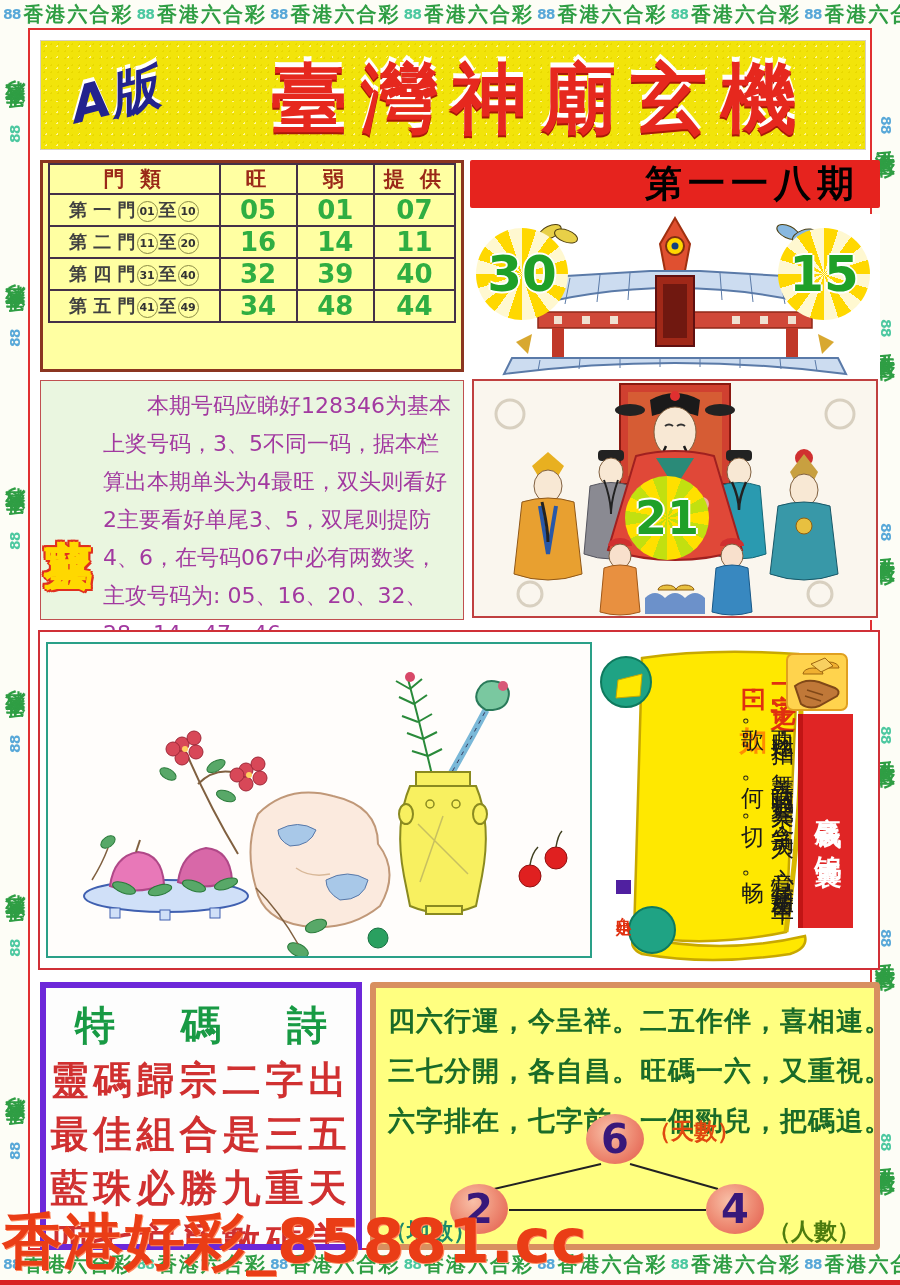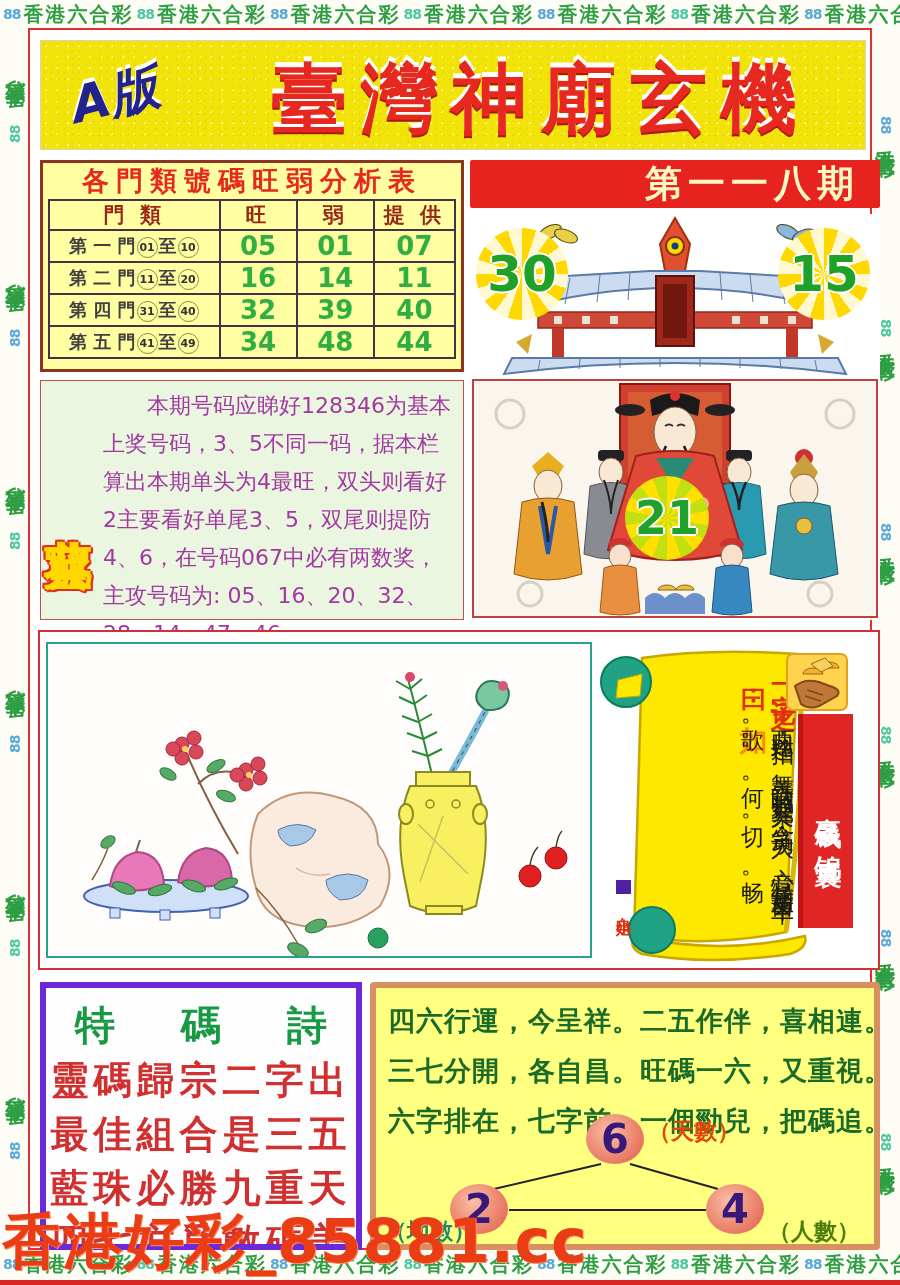--- a/index.html
+++ b/index.html
@@ -52,21 +52,21 @@
   .kuihua-box{position:absolute;left:10px;top:350px;width:424px;height:240px;background:#eaf6e0;
       border:1px solid #c05050;box-sizing:border-box;}
   .kuihua-title{position:absolute;left:4px;top:8px;width:56px;height:226px;
       writing-mode:vertical-rl;text-align:center;font-size:48px;font-weight:bold;color:#ffd800;
       text-shadow:-2px 0 #e03020,2px 0 #e03020,0 -2px #e03020,0 2px #e03020,-2px -2px #e03020,2px 2px #e03020;}
   .kuihua-body{position:absolute;left:62px;top:6px;width:352px;font-size:22px;line-height:38px;
       color:#a239a0;text-indent:2em;letter-spacing:0px;}
 
   
   .issue-banner{position:absolute;left:440px;top:130px;width:410px;height:48px;background:#e6231e;
-      color:#fef9c3;font-size:37px;font-weight:bold;text-align:right;line-height:48px;
+      color:#000000;font-size:37px;font-weight:bold;text-align:right;line-height:48px;
       letter-spacing:6px;padding-right:20px;box-sizing:border-box;border-radius:2px;}
   .illustration{position:absolute;left:440px;top:184px;width:410px;height:406px;}
   .sun{position:absolute;border-radius:50%;display:flex;align-items:center;justify-content:center;
       background:repeating-conic-gradient(#ffd800 0deg 18deg,#fff8d0 18deg 36deg);}
   .sun .n{font-size:50px;font-weight:bold;color:#1fa028;
       text-shadow:-2px 0 #fff,2px 0 #fff,0 -2px #fff,0 2px #fff;}
   .sun-left{left:6px;top:14px;width:92px;height:92px;}
   .sun-right{left:308px;top:14px;width:92px;height:92px;}
   .sun-center{left:155px;top:262px;width:84px;height:84px;
       background:repeating-conic-gradient(#ffe000 0deg 20deg,#c2e010 20deg 40deg);}
@@ -204,21 +204,20 @@
     </div>
 
   <div class="content">
 
     <div class="title-banner">
       <span class="edition">A版</span>
       <span class="main-title">臺灣神廟玄機</span>
     </div>
 
     <div class="table-box">
-      <div class="table-title">各門類號碼旺弱分析表</div>
       <table>
         <tbody>
             <tr>
           <th style="width:42%">門 類</th>
           <th style="width:19%">旺</th>
           <th style="width:19%">弱</th>
           <th style="width:20%">提 供</th>
         </tr>
         <tr>
           <td><span class="cell-label">第 一 門</span><span class="cnum">01</span><span class="cell-label">至</span><span class="cnum">10</span></td>

